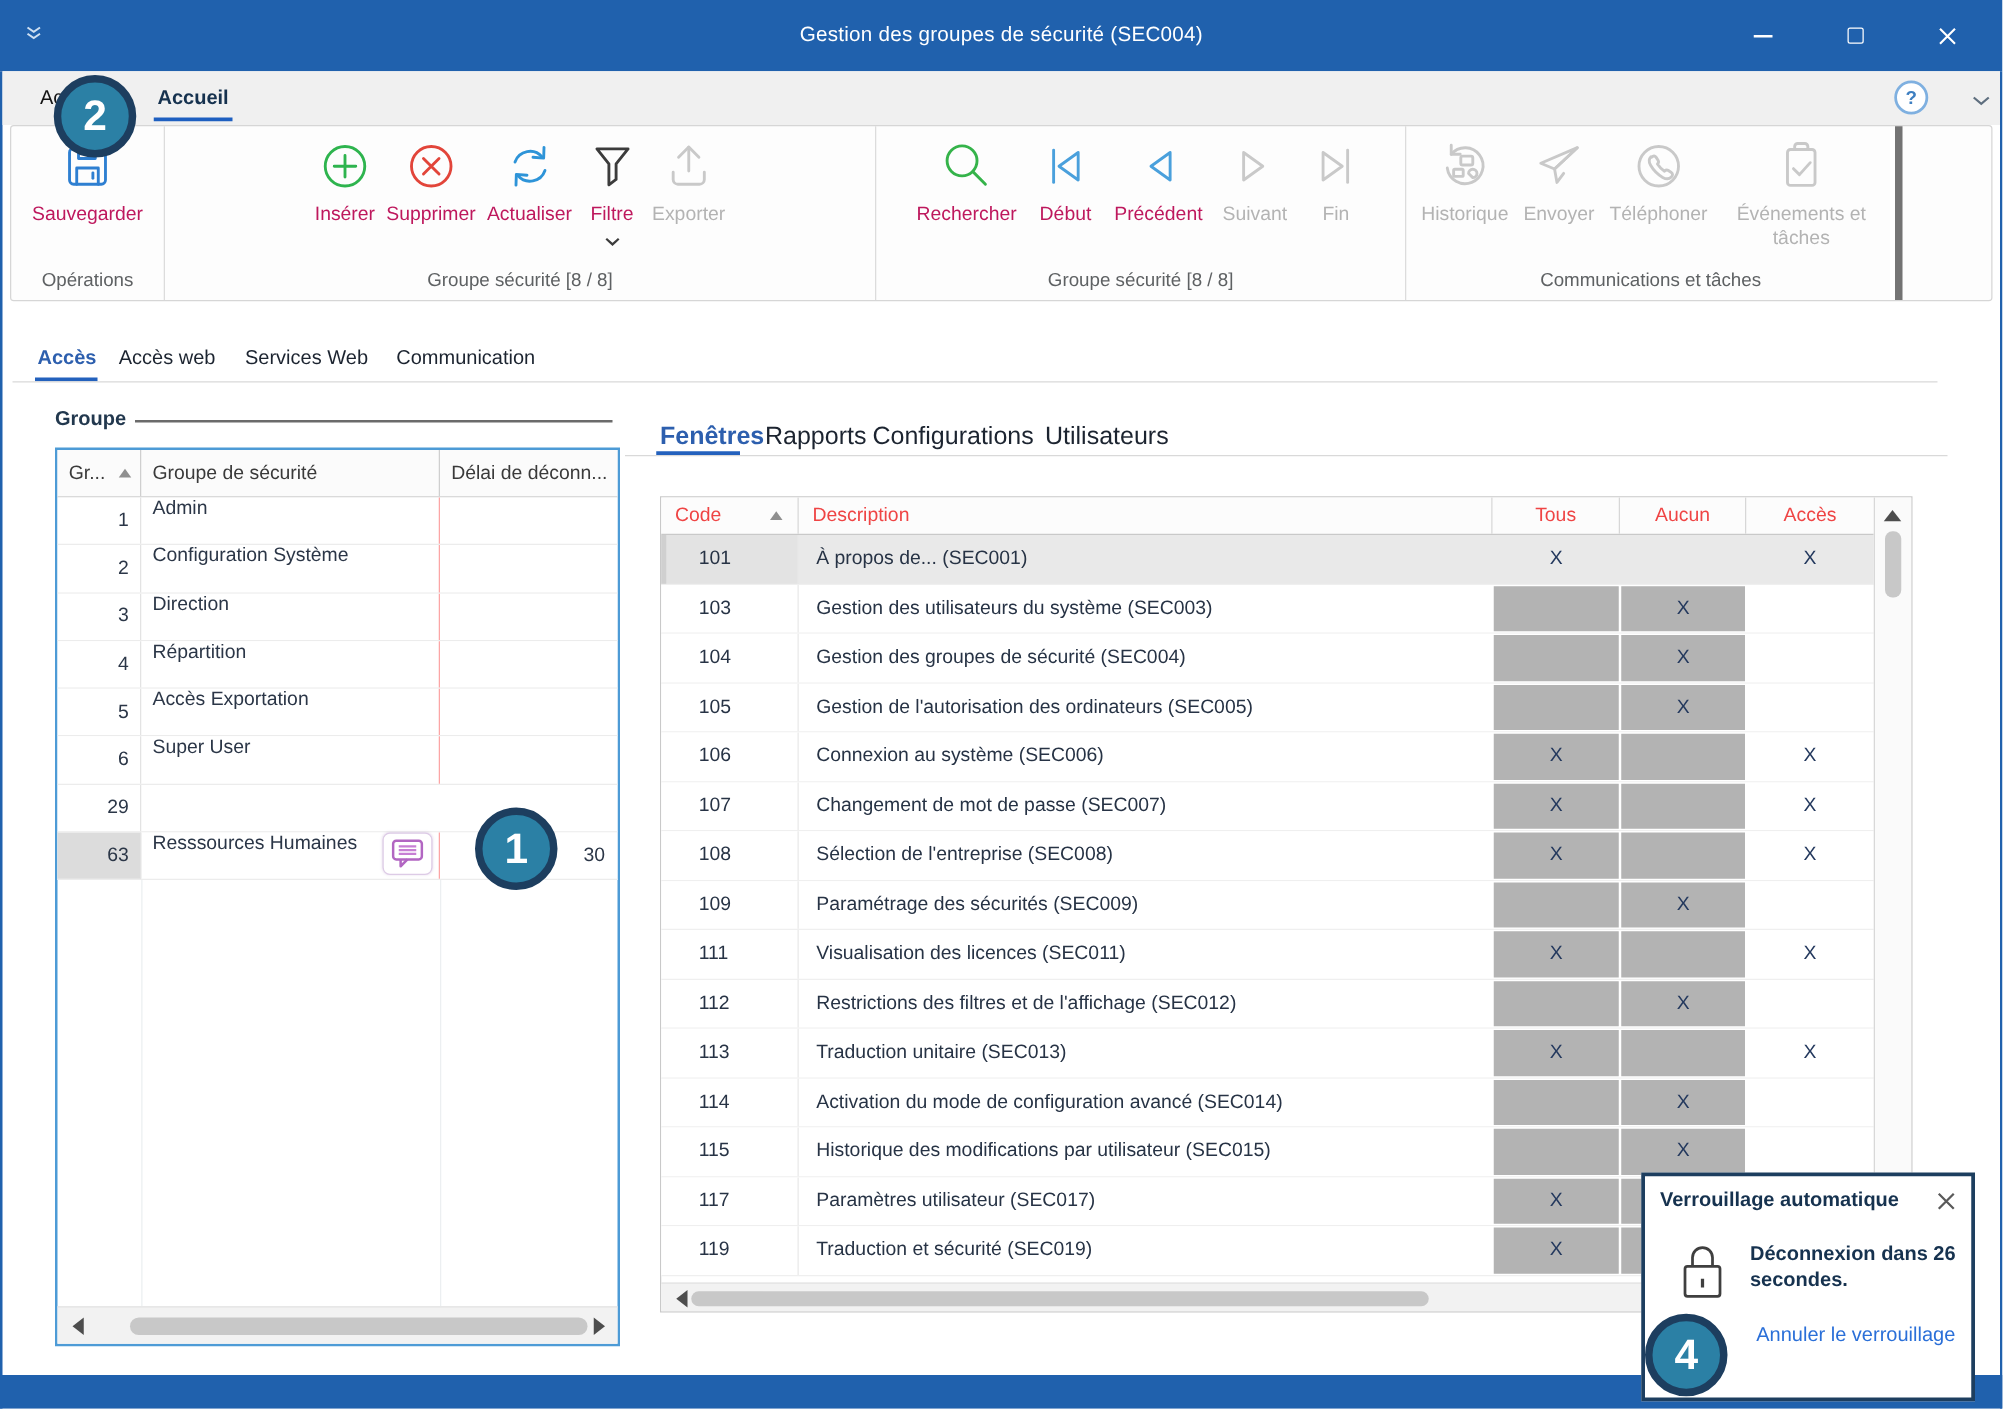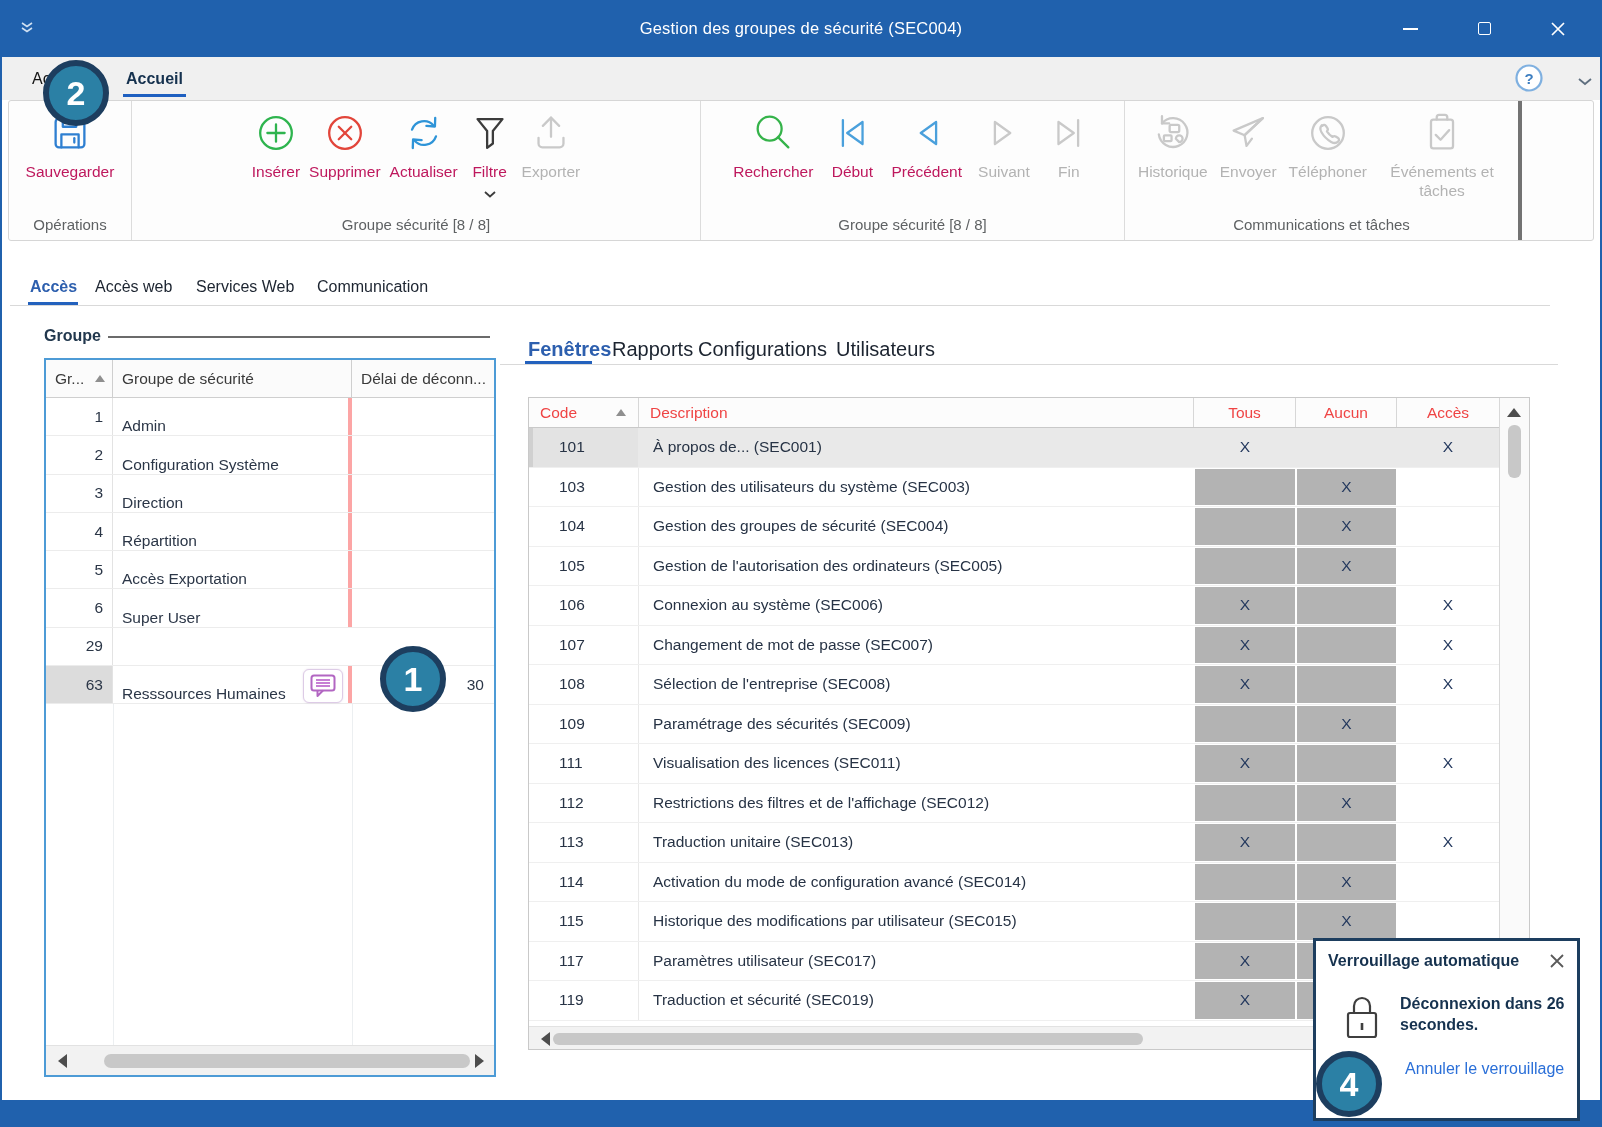--- a/index.html
+++ b/index.html
@@ -24,21 +24,21 @@
   .rtab{position:absolute;top:0;height:43px;display:flex;align-items:center;font-size:16px;color:#141414;cursor:default}
   #tab-actions{left:30px}
   #tab-accueil{left:124px;font-weight:bold;color:#16324f}
   #tab-accueil::after{content:"";position:absolute;left:-3px;right:-3px;bottom:3px;height:3px;background:#1e5fc0}
   #help-btn{position:absolute;left:1511px;top:5px;width:32px;height:32px}
   #collapse-chevron{position:absolute;left:1575px;top:16px}
 
   
   #ribbon{position:absolute;left:8px;top:100px;width:1586px;height:141px;background:#fdfdfd;border:1px solid #d6d6d6;border-radius:3px}
   .rgroup{position:absolute;top:0;height:100%;border-right:1px solid #dcdcdc}
-  .rgroup:last-of-type{border-right:4px solid #737373}
+  .rgroup:last-of-type{border-right:6px solid #737373}
   .rbtns{display:flex;justify-content:center;align-items:flex-start;gap:16px;padding-top:9px}
   .rgroup[data-group="1"] .rbtns{gap:9px}
   .rgroup[data-group="3"] .rbtns{gap:12px}
   .rbtn{display:flex;flex-direction:column;align-items:center;cursor:default}
   .ric{width:46px;height:46px;display:block}
   .ric svg{display:block}
   .lbl{margin-top:6px;font-size:15.5px;line-height:19px;color:#be185d;text-align:center;max-width:126px}
   .rbtn.off .lbl{color:#b3b3b3}
   .ddch{margin-top:3px;color:#3c3c3c}
   .rglabel{position:absolute;bottom:7px;left:0;width:100%;text-align:center;font-size:15px;color:#5e6163}
@@ -54,21 +54,21 @@
   #grp-line{position:absolute;left:108px;top:336px;width:382px;height:2px;background:#6b6b6b}
   #ltable{position:absolute;left:44px;top:358px;width:452px;height:719px;border:2px solid #4d9bd6;background:#fff;display:flex;flex-direction:column}
   .lhead{display:flex;height:38px;background:#fbfbfb;border-bottom:1px solid #cfcfcf;font-size:15.5px;color:#3a3a3a}
   .lh{display:flex;align-items:center;padding-left:9px;border-right:1px solid #cfcfcf}
   .lh-id{width:67px;gap:11px}
   .lh-name{width:239px}
   .lh-delay{flex:1;border-right:none}
   .g-row{display:flex;height:38.3px;border-bottom:1px solid #ececec;font-size:15.5px;color:#2b3647;background:#fff}
   .g-id{width:67px;display:flex;align-items:center;justify-content:flex-end;padding-right:9px;border-right:1px solid #e3e3e3}
   .g-row.sel .g-id{background:#dcdcdc}
-  .g-name{width:239px;display:flex;align-items:flex-end;justify-content:space-between;padding-left:9px;border-right:4px solid #fca5a5}
+  .g-name{width:239px;display:flex;align-items:flex-start;justify-content:space-between;padding-left:9px;border-right:1px solid #fca5a5}
   .g-delay{flex:1;display:flex;align-items:center;justify-content:flex-end;padding-right:10px}
   .cmt{width:40px;height:34px;margin-right:5px;background:#fff;border:1px solid #ddcbe6;border-radius:6px;display:flex;align-items:center;justify-content:center;box-shadow:0 0 2px rgba(160,120,180,.25)}
   .g-fill{flex:1;position:relative}
   .g-fill::before,.g-fill::after{content:"";position:absolute;top:0;bottom:0;width:1px;background:#eceff1}
   .g-fill::before{left:67px}
   .g-fill::after{left:306px}
   .hscroll{position:relative;height:30px;background:#f2f2f2;border-top:1px solid #e2e2e2}
   .tri-l{position:absolute;left:12px;top:8px;width:0;height:0;border-top:7px solid transparent;border-bottom:7px solid transparent;border-right:9px solid #4d4d4d}
   .tri-r{position:absolute;right:10px;top:8px;width:0;height:0;border-top:7px solid transparent;border-bottom:7px solid transparent;border-left:9px solid #4d4d4d}
   .hthumb{position:absolute;top:8px;height:14px;background:#c8c8c8;border-radius:7px}

